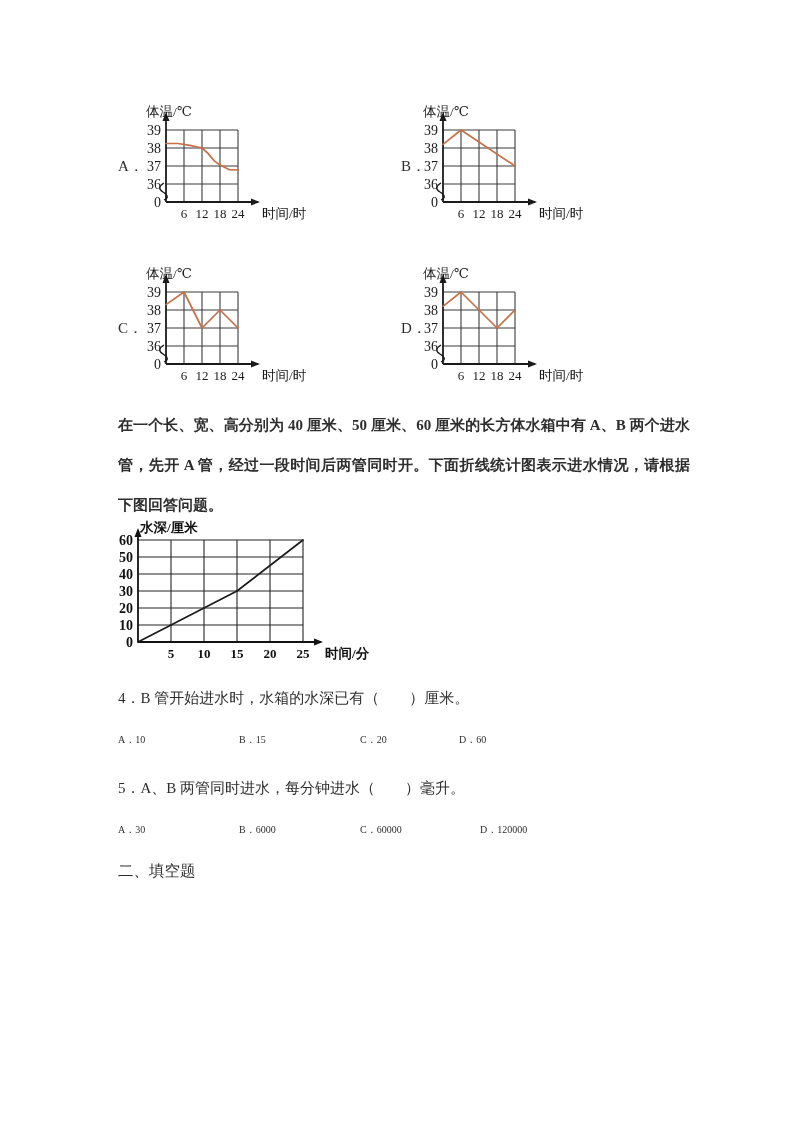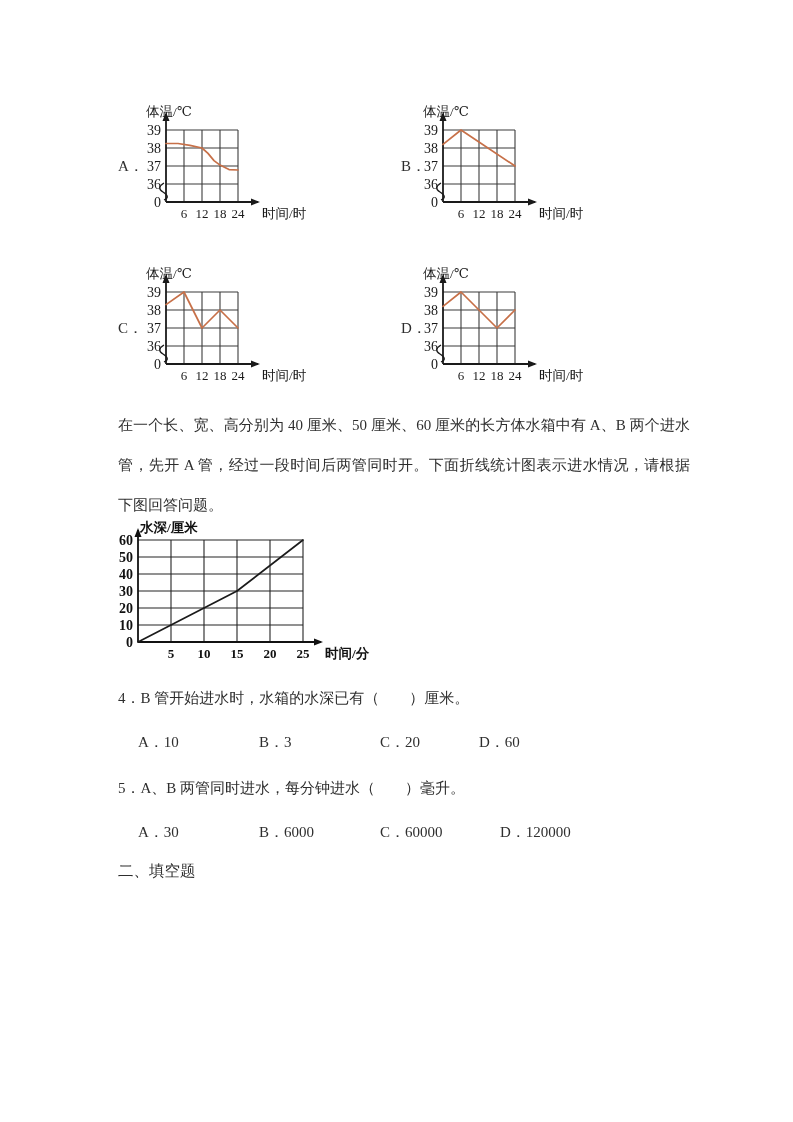--- a/index.html
+++ b/index.html
@@ -1,21 +1,21 @@
 <!DOCTYPE html>
 <html><head>
 <meta charset="utf-8">
 <style>
   html,body{margin:0;padding:0;background:#fff;}
   .page{position:relative;width:793px;height:1122px;background:#ffffff;
         font-family:"Liberation Serif","DejaVu Serif",serif;color:#2e2e2e;overflow:hidden;}
   .abs{position:absolute;}
-  .para{font-size:15px;line-height:40px;text-align:justify;}
+  .para{font-size:15px;line-height:40px;text-align:justify;font-weight:bold;}
   .qline{font-size:15px;line-height:20px;white-space:nowrap;}
-  .opts{font-size:15px;height:20px;margin-left:20px;}
+  .opts{font-size:10px;height:20px;}
   .opts span{position:absolute;top:0;white-space:nowrap;}
   .chart-label{font-size:15px;line-height:16px;}
   .sec{font-size:15.5px;font-weight:normal;line-height:20px;}
 </style>
 </head>
 <body>
 
 <div class="page">
 
   <span class="abs chart-label" style="left:118px;top:158px">A．</span>
@@ -165,21 +165,21 @@
       <text x="175" y="142" text-anchor="middle" fill="#111111" style="font:700 13px &quot;Liberation Serif&quot;,&quot;DejaVu Serif&quot;,serif">20</text>
       <text x="208" y="142" text-anchor="middle" fill="#111111" style="font:700 13px &quot;Liberation Serif&quot;,&quot;DejaVu Serif&quot;,serif">25</text>
       <text x="45" y="16" fill="#111111" style="font:700 13.5px &quot;Liberation Serif&quot;,&quot;DejaVu Serif&quot;,serif">水深/厘米</text>
       <text x="230" y="142" fill="#111111" style="font:700 13.5px &quot;Liberation Serif&quot;,&quot;DejaVu Serif&quot;,serif">时间/分</text>
       <polyline points="43.0,126.0 76.0,109.0 109.0,92.0 142.0,75.0 208.0,24.0" fill="none" stroke="#1b1b1b" stroke-width="1.7" stroke-linejoin="round" stroke-linecap="round"></polyline>
     </svg>
 
   <div class="abs qline" style="left:118px;top:688px">4．B 管开始进水时，水箱的水深已有（　　）厘米。</div>
   <div class="abs opts" style="left:118px;top:733px;width:580px">
     <span style="left:0">A．10</span>
-    <span style="left:121px">B．3</span>
+    <span style="left:121px">B．15</span>
     <span style="left:242px">C．20</span>
     <span style="left:341px">D．60</span>
   </div>
 
   <div class="abs qline" style="left:118px;top:778px">5．A、B 两管同时进水，每分钟进水（　　）毫升。</div>
   <div class="abs opts" style="left:118px;top:823px;width:580px">
     <span style="left:0">A．30</span>
     <span style="left:121px">B．6000</span>
     <span style="left:242px">C．60000</span>
     <span style="left:362px">D．120000</span>

